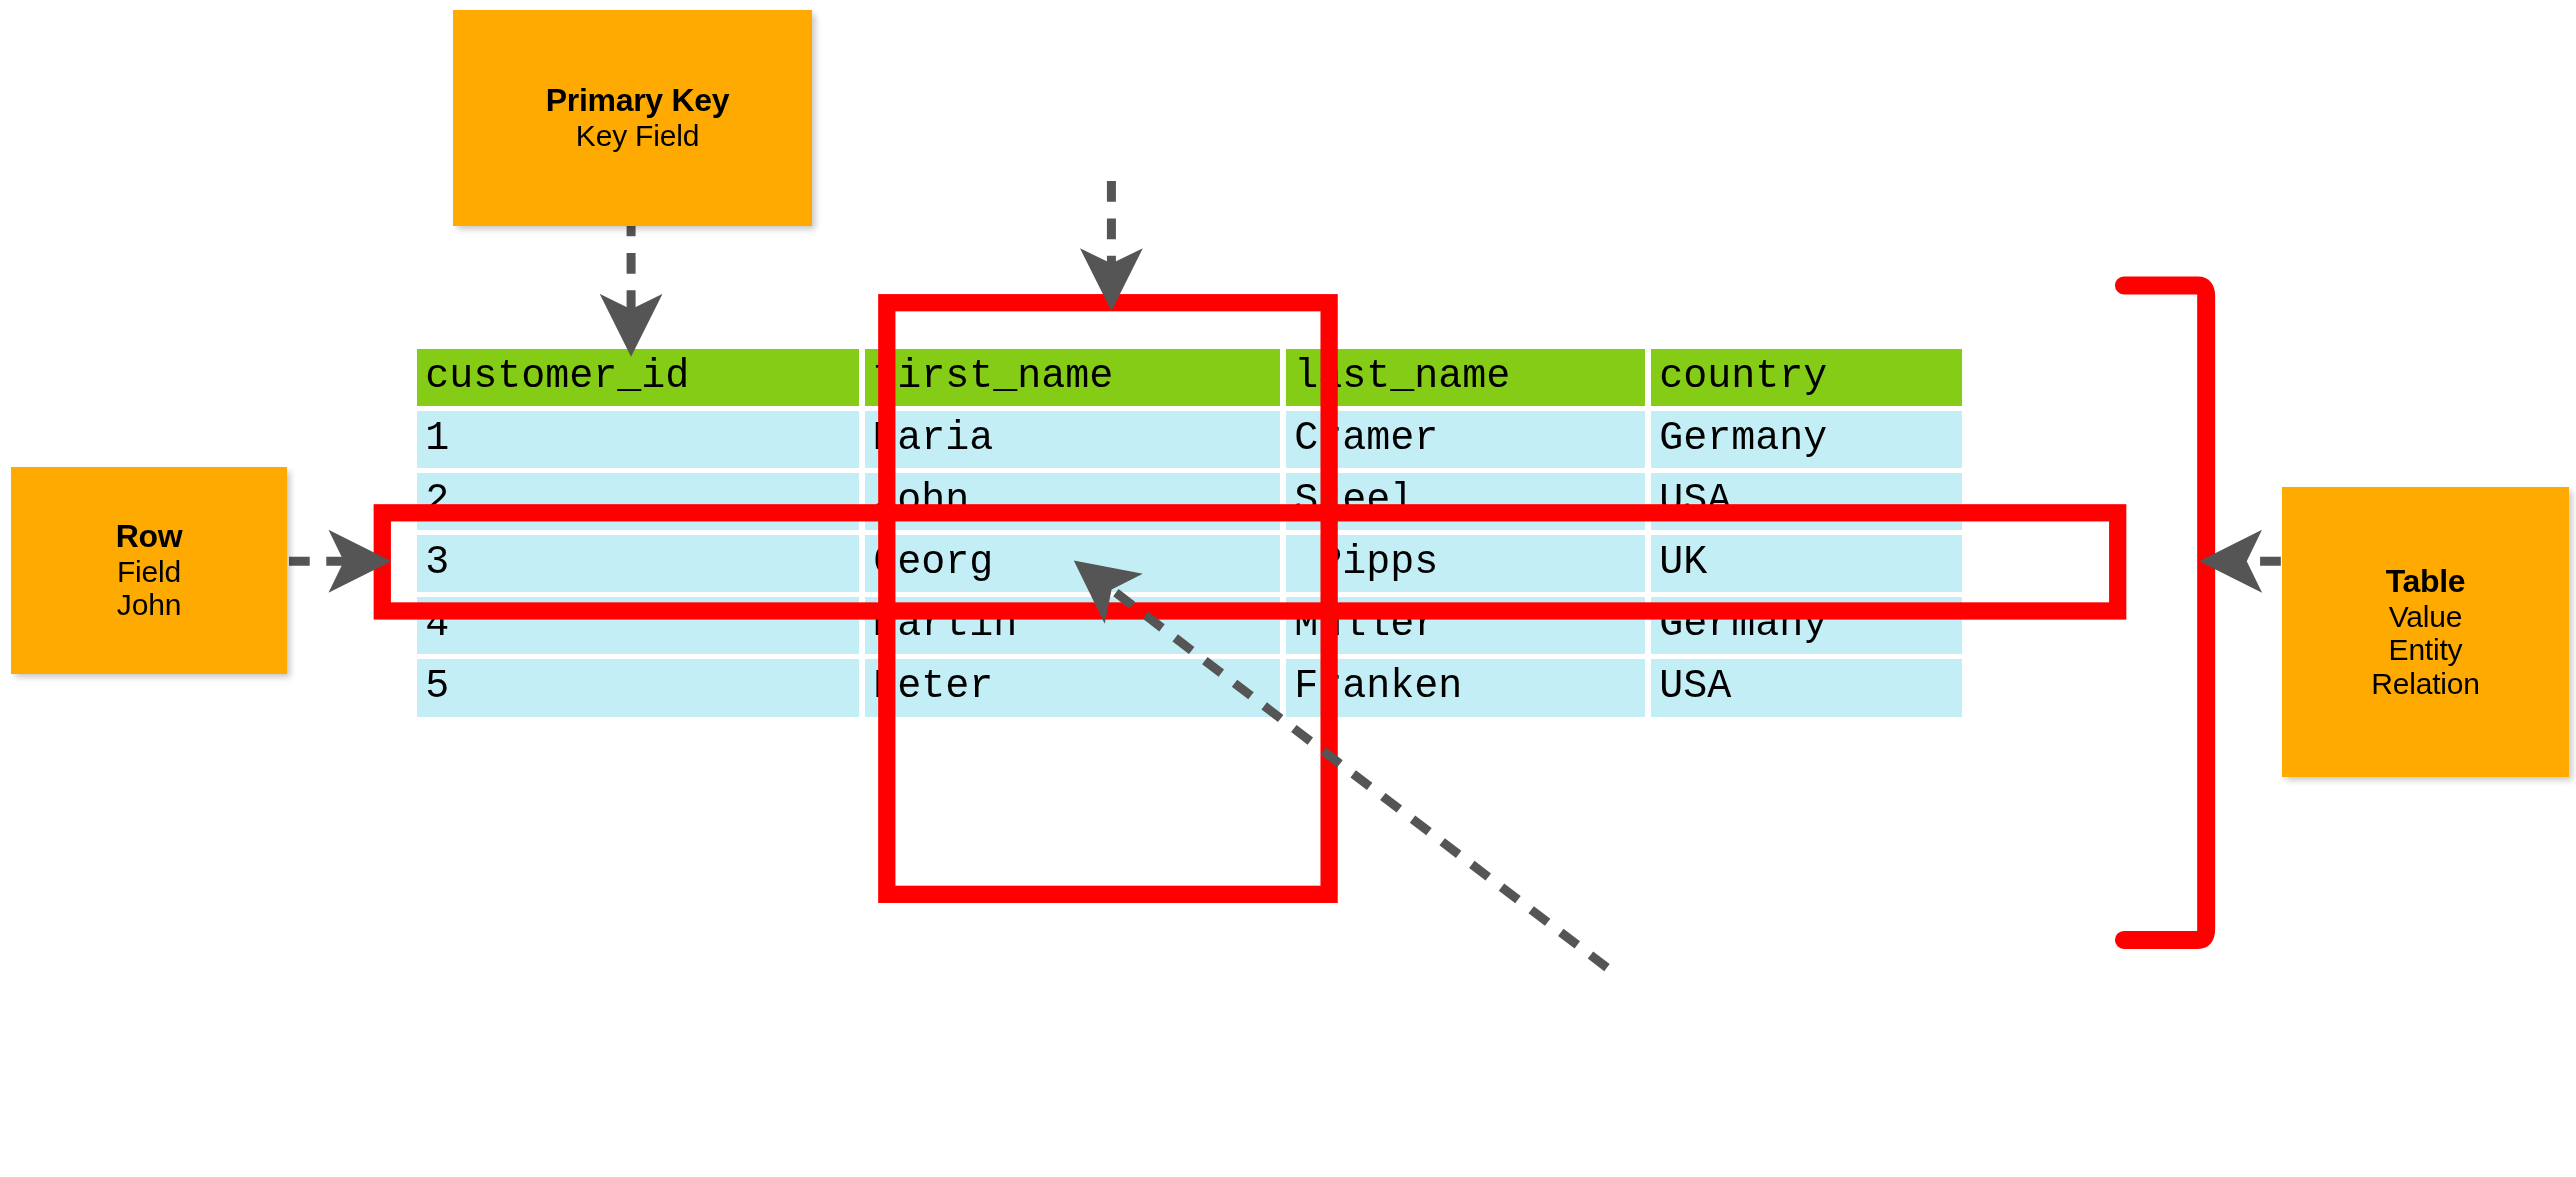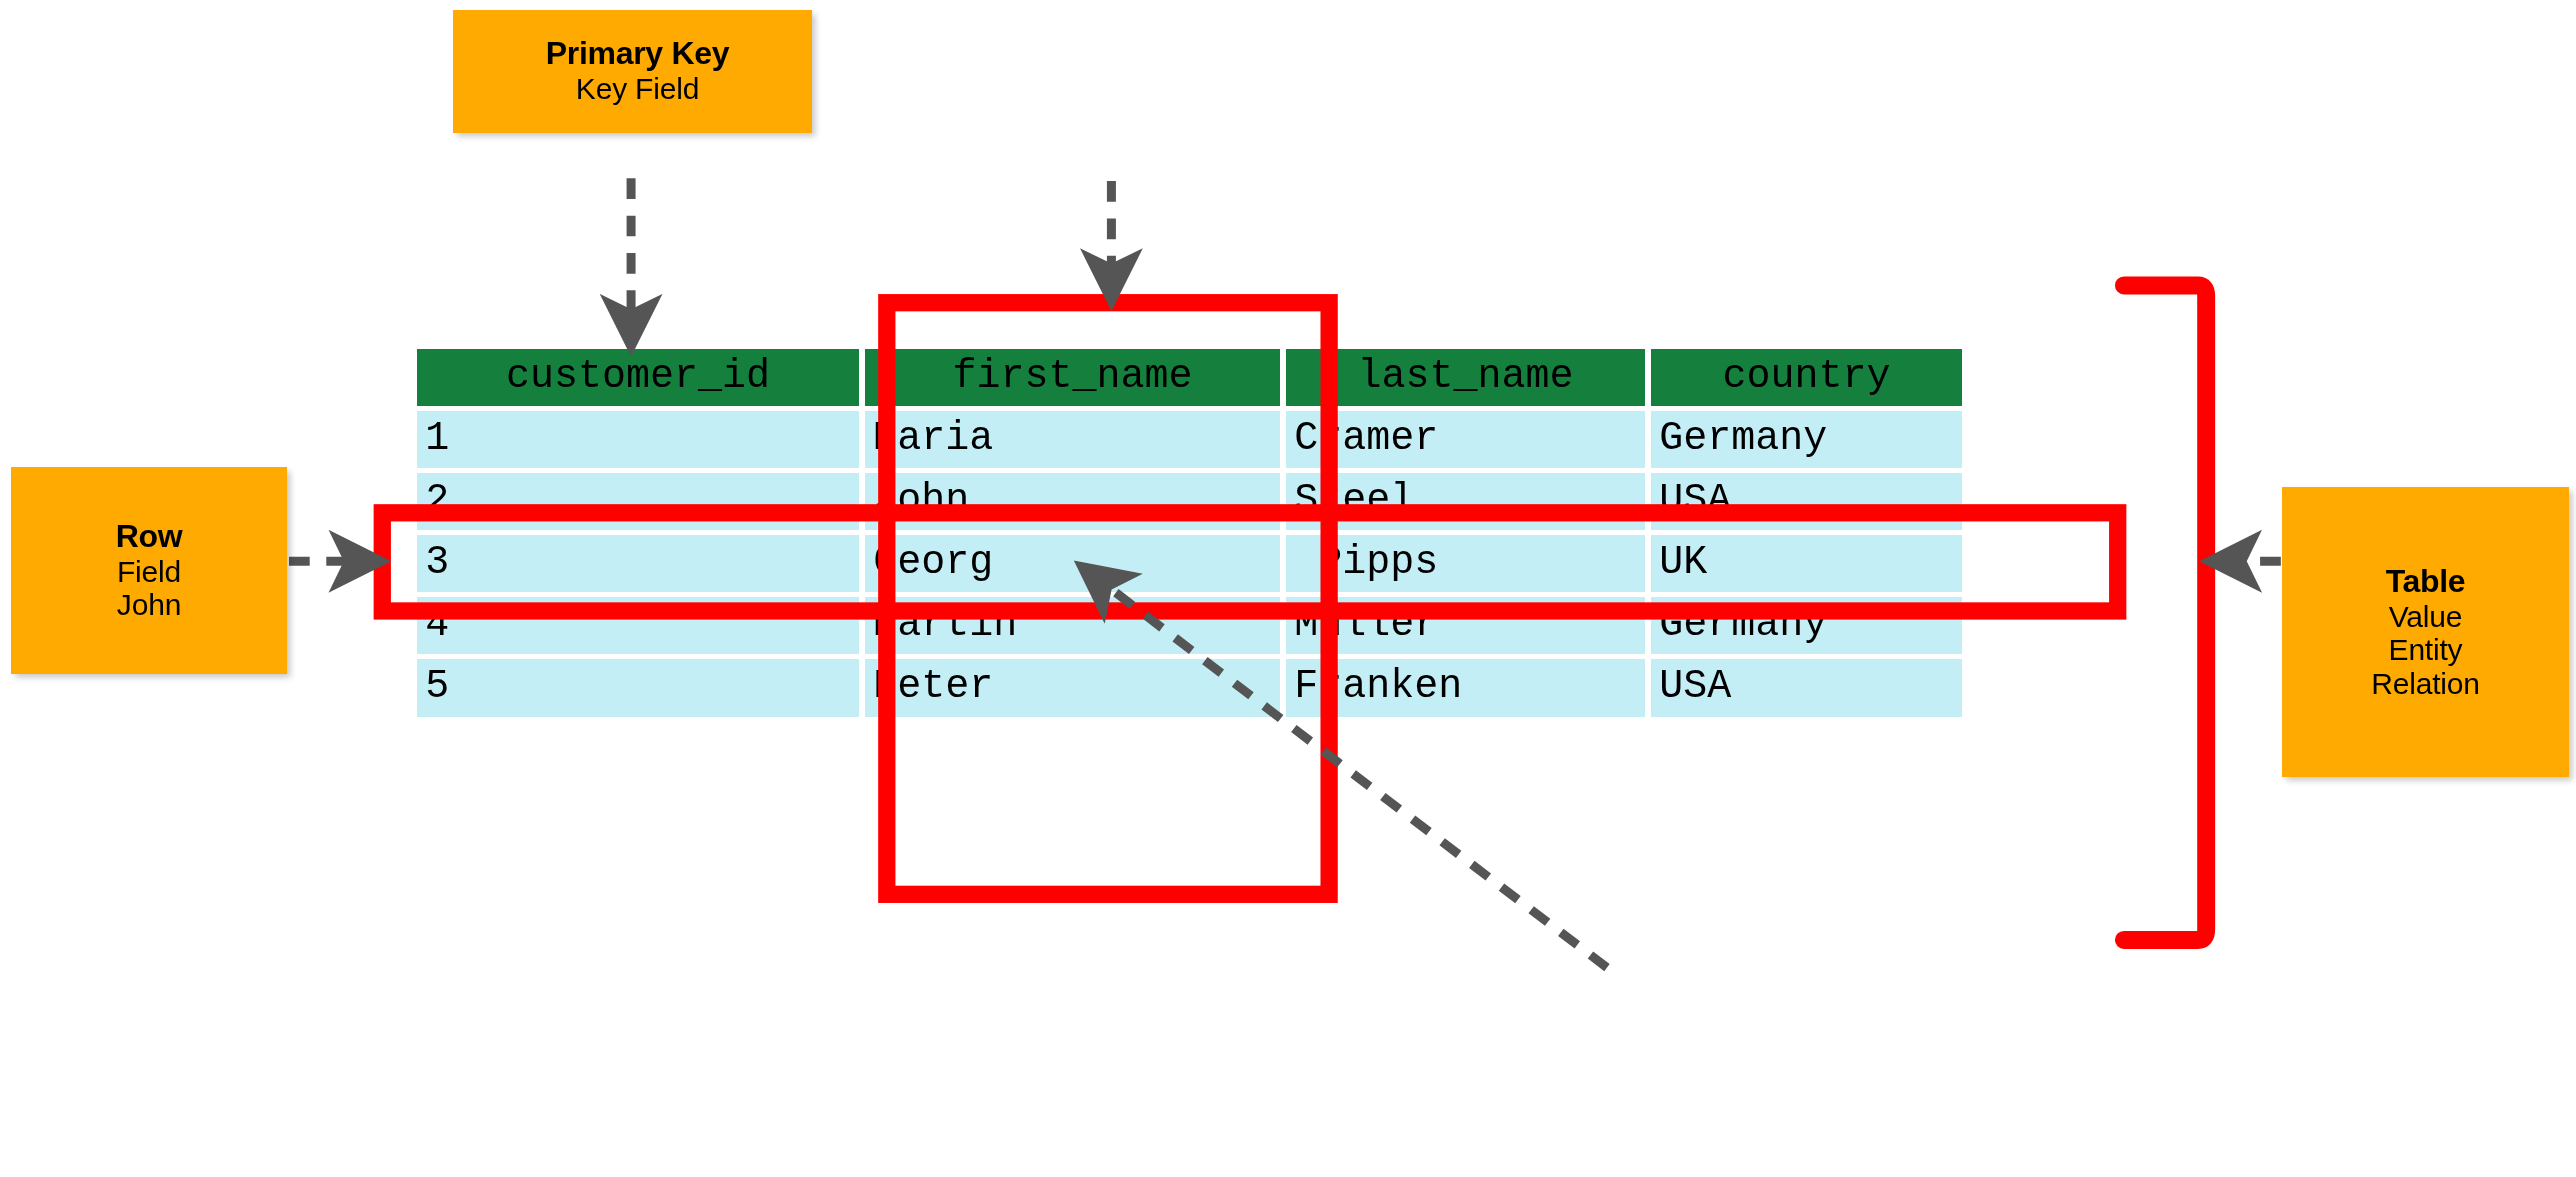--- a/index.html
+++ b/index.html
@@ -36,21 +36,21 @@
     font-weight: bold;
     font-size: 32px;
     letter-spacing: -0.3px;
   }
   .callout .c-sub {
     font-weight: normal;
     font-size: 30px;
     letter-spacing: -0.2px;
   }
 
-  #callout-primary-key { left: 453px;  top: 9.7px;   width: 359px; height: 123px; padding-left: 17px; }
+  #callout-primary-key { left: 453px;  top: 9.7px;   width: 359px; height: 216px; padding-left: 17px; }
   #callout-column      { left: 914px; top: 2.8px;    width: 397px; height: 176px; }
   #callout-row         { left: 11px;   top: 467px;  width: 276px; height: 207px; }
   #callout-table       { left: 2282px; top: 487px;  width: 287px; height: 290px; }
   #callout-cell        { left: 1403px; top: 965px; width: 394px; height: 205px; }
 
   
   #db-table {
     position: absolute;
     left: 411px;
     top: 344px;
@@ -64,21 +64,21 @@
     padding: 4.1px 8.3px 7px 8.3px;
     margin: 0;
     text-align: left;
     font-size: 40px;
     font-weight: normal;
     color: #000000;
     white-space: pre;
     height: 46px;
     vertical-align: middle;
   }
-  #db-table th { background: #15803d; text-align: center; }
+  #db-table th { background: #84cc16; }
   #db-table td { background: #c4eef5; }
   #db-table col.col-0 { width: 442px; }
   #db-table col.col-1 { width: 415px; }
   #db-table col.col-2 { width: 359px; }
   #db-table col.col-3 { width: 311px; }
 
   
   #overlay {
     position: absolute;
     left: 0; top: 0;

